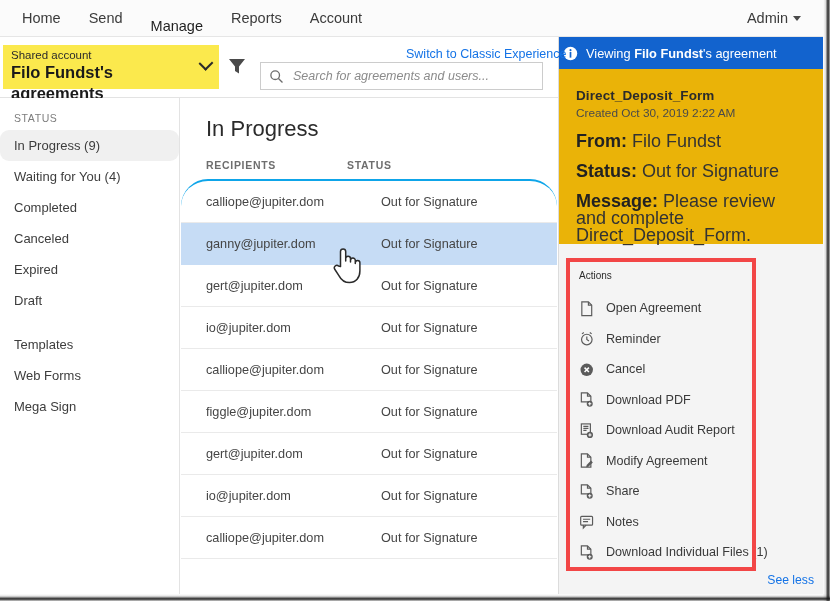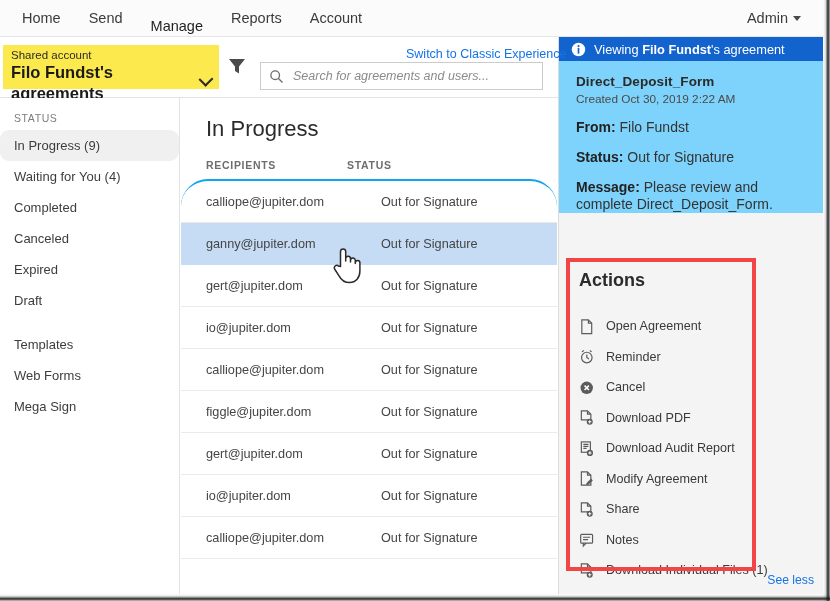--- a/index.html
+++ b/index.html
@@ -121,21 +121,21 @@
     font-size: 11.5px;
     color: #2b2b2b;
     line-height: 13px;
   }
   .shared-account .sa-name {
     font-size: 16.5px;
     font-weight: bold;
     color: #1a1a1a;
     line-height: 21px;
     display: flex;
-    align-items: center;
+    align-items: flex-start;
     gap: 18px;
   }
   .sa-chevron {
     display: inline-block;
     width: 9px; height: 9px;
     border-right: 2px solid #2a2a2a;
     border-bottom: 2px solid #2a2a2a;
     transform: rotate(45deg) translate(-3px,-3px);
   }
   .filter-btn {
@@ -276,50 +276,50 @@
   .detail {
     position: absolute;
     left: 558px; top: 37px;
     width: 265px;
     height: 557px;
     background: #f4f4f4;
     border-left: 1px solid #dcdcdc;
     box-sizing: border-box;
   }
   .detail-banner {
-    height: 24px;
+    height: 32px;
     background: #1263ce;
     display: flex;
     align-items: center;
-    padding-left: 12px;
+    padding-left: 4px;
     gap: 8px;
     color: #ffffff;
     font-size: 12.8px;
   }
   .info-ico {
     width: 15px; height: 15px;
     flex: 0 0 15px;
   }
   .detail-body {
-    background: #7dd3fc;
-    padding: 13px 0 0 17px;
+    background: #eab308;
+    padding: 19px 0 0 17px;
   }
   .doc-title {
     font-size: 13.5px;
     font-weight: bold;
     color: #2b2b2b;
     letter-spacing: 0.1px;
   }
   .doc-created {
     font-size: 11.8px;
     color: #4a4a4a;
     margin-top: 3px;
   }
   .meta-line {
-    font-size: 14px;
+    font-size: 18px;
     color: #333333;
     margin-top: 13px;
     padding-right: 14px;
     line-height: 17px;
   }
   .meta-line b { font-weight: bold; color: #222; }
 
   
   .actions-highlight {
     position: absolute;
@@ -335,24 +335,24 @@
     position: absolute;
     left: 570px; top: 262px;
     width: 182px;
     height: 305px;
     background: #f4f4f4;
     box-sizing: border-box;
     padding: 8px 0 0 9px;
     z-index: 17;
   }
   .actions-title {
-    font-size: 18px;
-    font-weight: bold;
+    font-size: 10px;
+    font-weight: normal;
     color: #2b2b2b;
-    margin-bottom: 20px;
+    margin-bottom: 12px;
   }
   .action-item {
     display: flex;
     align-items: center;
     gap: 11px;
     height: 30.5px;
     font-size: 12.6px;
     color: #3a3a3a;
     cursor: pointer;
     white-space: nowrap;

